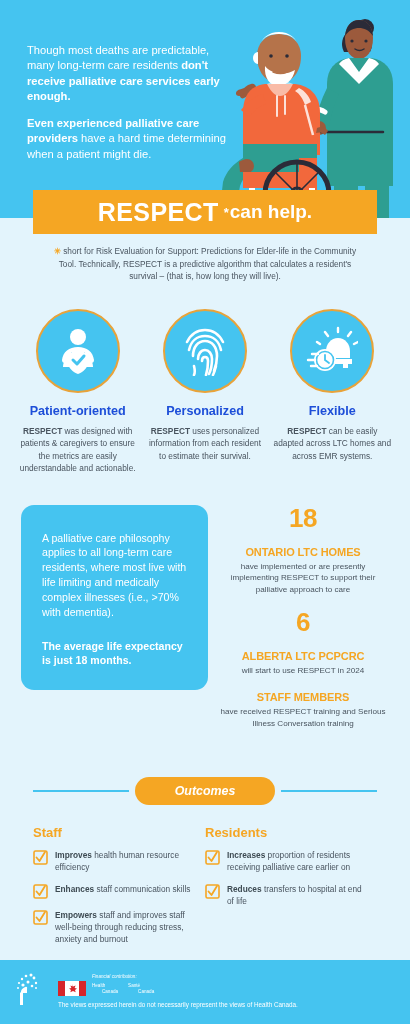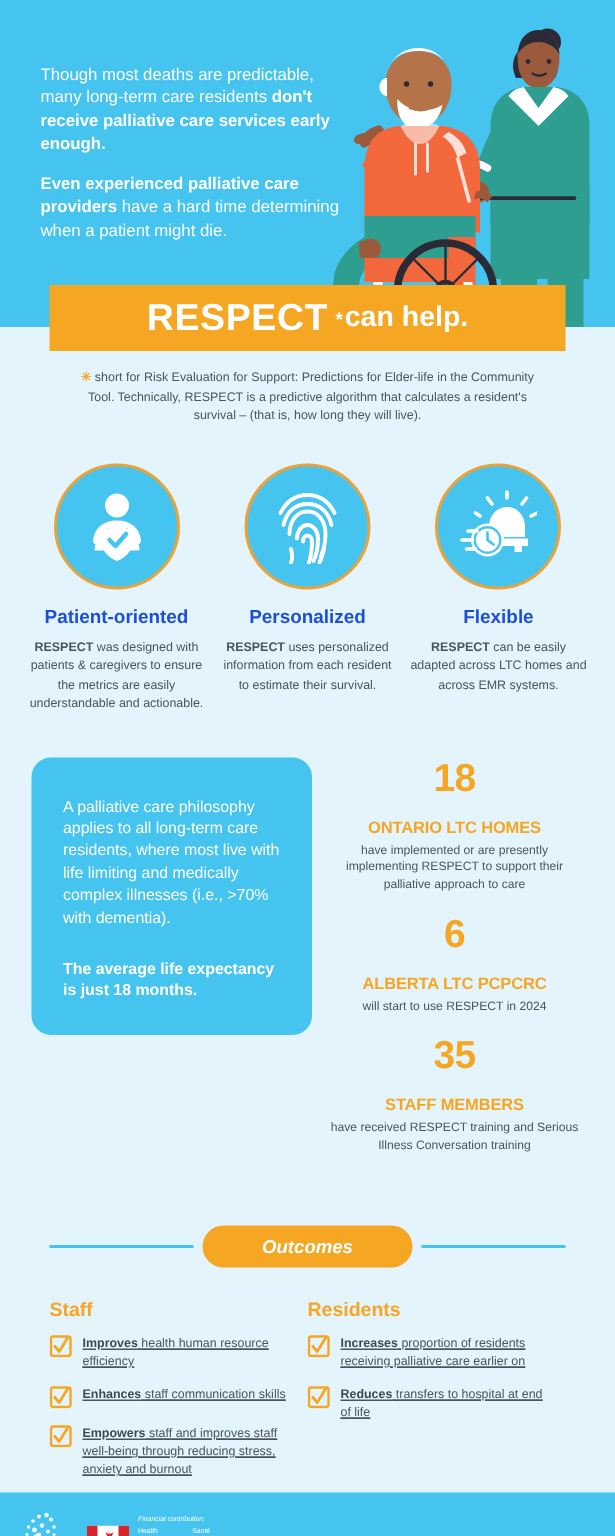--- a/index.html
+++ b/index.html
@@ -16,20 +16,21 @@
     color: #3d4a52;
   }
 
   .page {
     position: relative;
     width: 410px;
     height: 1024px;
     background: #e3f4fc;
     display: flex;
     flex-direction: column;
+    justify-content: center;
   }
 
   
   .hero {
     position: relative;
     height: 218px;
     background: #45c4f0;
     overflow: hidden;
     flex: none;
   }
@@ -213,21 +214,20 @@
   .item {
     display: flex;
     margin-bottom: 10px;
     align-items: flex-start;
   }
   .chk { flex: none; margin-right: 7px; margin-top: 1px; }
   .item span {
     font-size: 8.3px;
     line-height: 1.46;
     color: #49545f;
-    text-decoration: underline;
   }
   .item span b { font-weight: bold; color: #3d4a52; }
 
   
   .footer {
     margin-top: auto;
     height: 64px;
     background: #45c4f0;
     display: flex;
     align-items: center;
@@ -434,21 +434,20 @@
         <div class="desc">have implemented or are presently implementing RESPECT to support their palliative approach to care</div>
       </div>
 
       <div class="stat">
         <div class="num">6</div>
         <div class="lbl">ALBERTA LTC PCPCRC</div>
         <div class="desc">will start to use RESPECT in 2024</div>
       </div>
 
       <div class="stat">
-        <div class="num">35</div>
         <div class="lbl">STAFF MEMBERS</div>
         <div class="desc">have received RESPECT training and Serious Illness Conversation training</div>
       </div>
     </div>
   </div>
 
   <div class="outcomes-head">
     <div class="rule"></div>
     <div class="pill">Outcomes</div>
     <div class="rule"></div>

